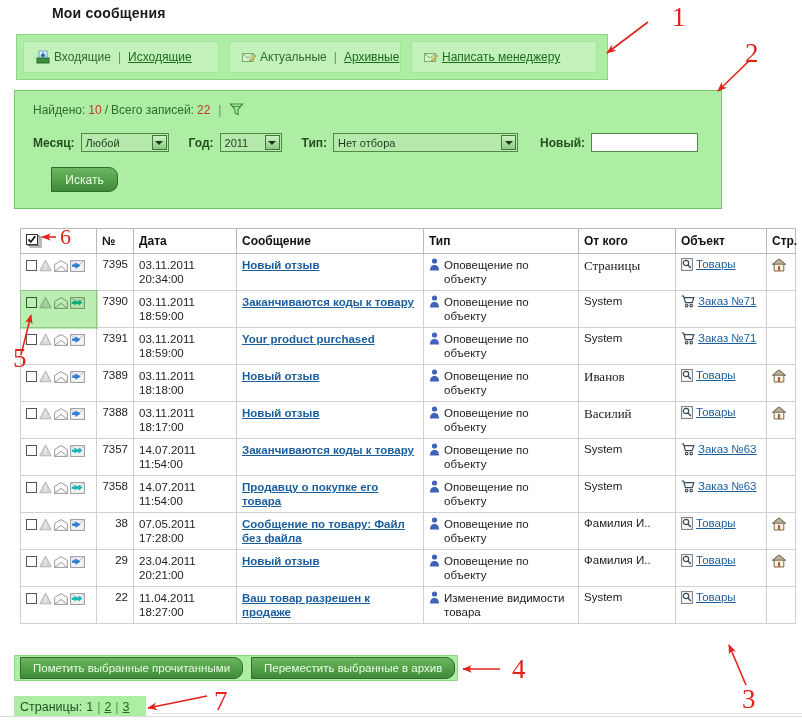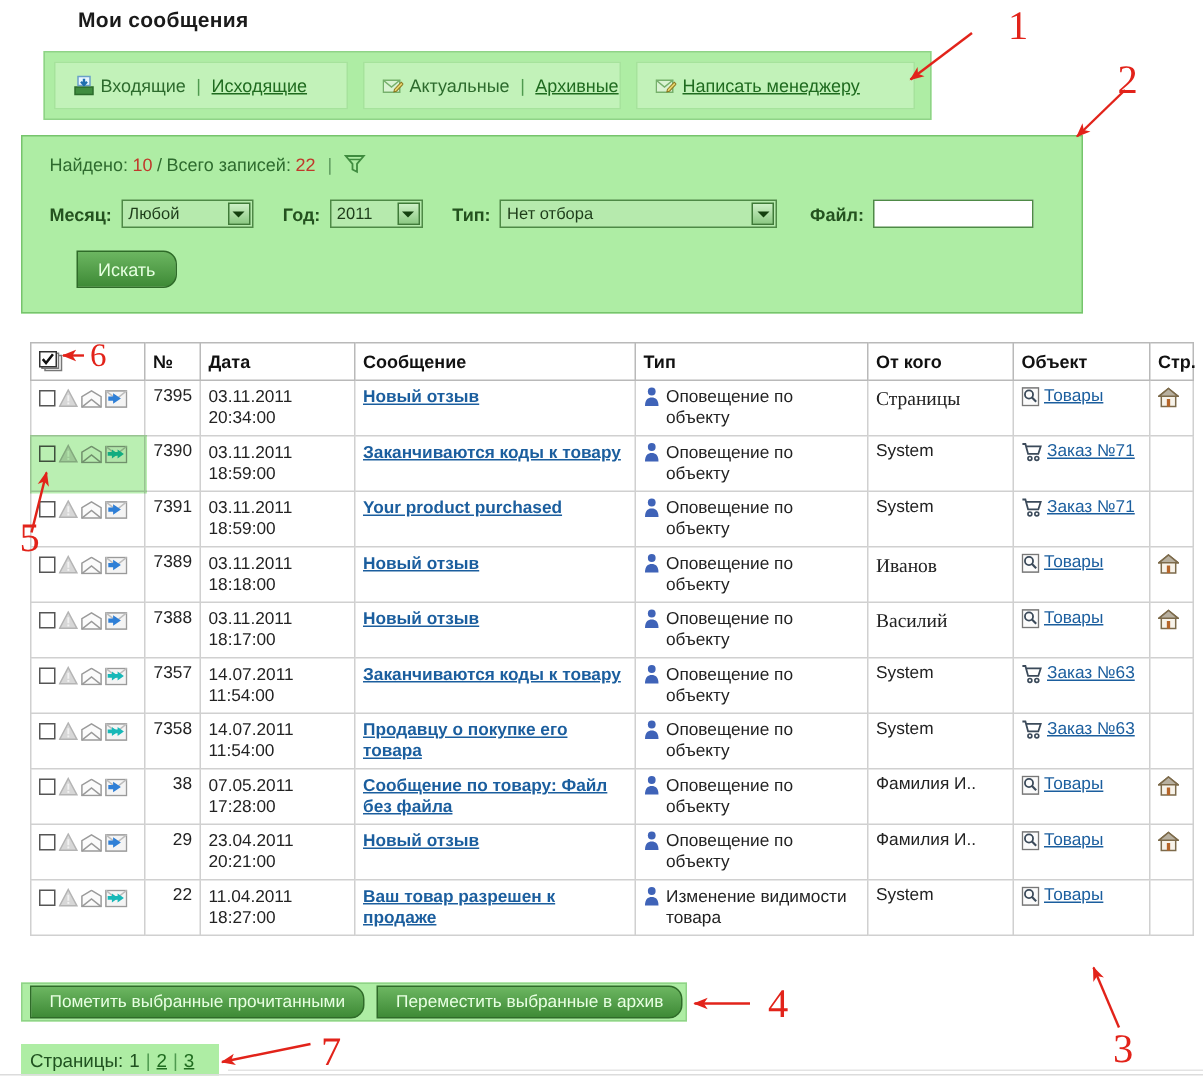--- a/index.html
+++ b/index.html
@@ -25,21 +25,21 @@
     font-size: 14px;
     font-weight: bold;
     color: #1a1a1a;
     letter-spacing: .2px;
     padding-left: 38px;
   }
 
   
   .tabs-bar {
     position: absolute;
-    left: 29px;
+    left: 16px;
     top: 34px;
     width: 592px;
     height: 46px;
     background: #aeeda4;
     border: 1px solid #8fd387;
     box-sizing: border-box;
     display: flex;
     align-items: center;
     padding: 0 6px;
     gap: 10px;
@@ -428,21 +428,21 @@
     </div>
 
     <span class="flabel">Тип:</span>
     <div class="fselect type">
       <span>Нет отбора</span>
       <span class="arrowbox">
           <i class="caret"></i>
         </span>
     </div>
 
-    <span class="flabel">Файл:</span>
+    <span class="flabel">Новый:</span>
     <input class="finput" type="text" value="" style="">
   </div>
 
   <div class="search-btn">Искать</div>
 </div>
 
 <table class="grid">
   <colgroup>
     <col class="col-chk">
       <col class="col-num">

